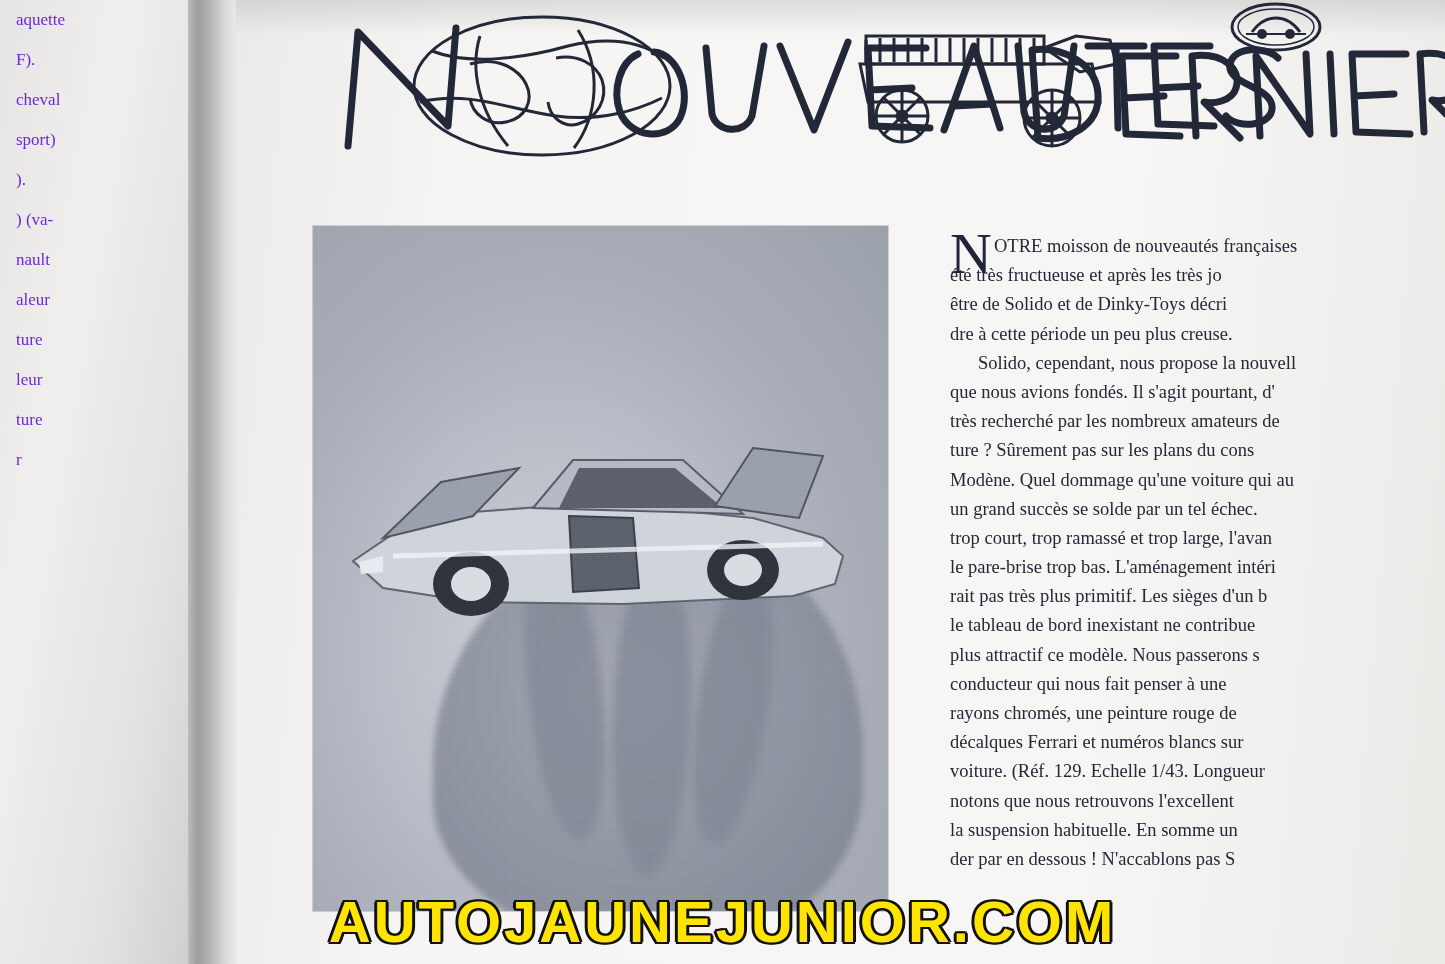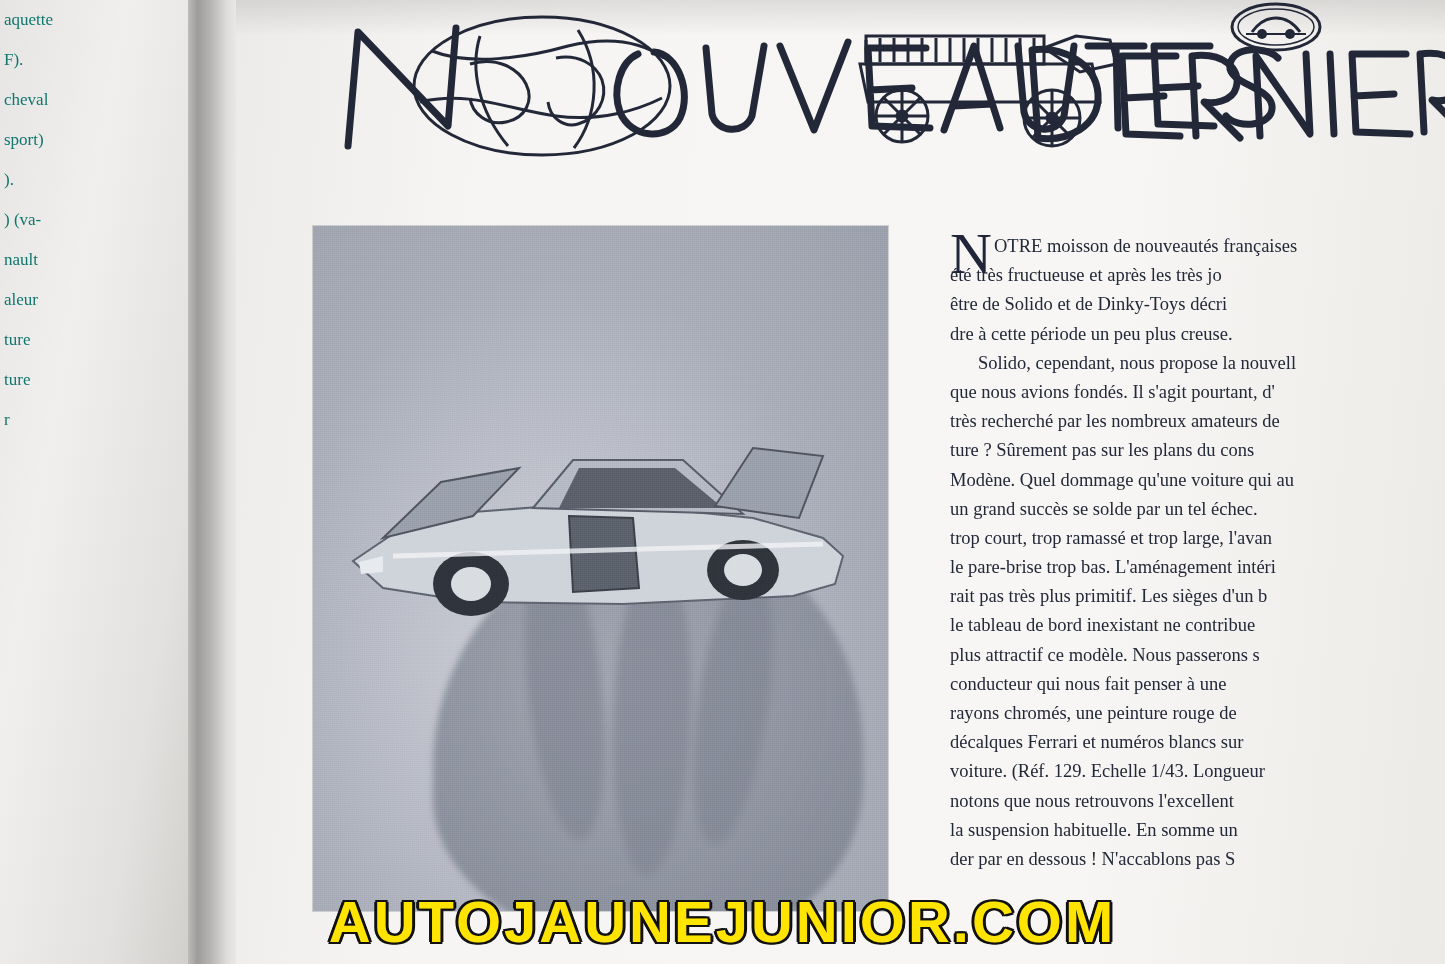--- a/index.html
+++ b/index.html
@@ -38,23 +38,23 @@
   .page-shadow-top {
     position: absolute;
     left: 236px; top: 0; width: 1209px; height: 36px;
     background: linear-gradient(180deg, rgba(120,120,120,0.20), rgba(120,120,120,0));
     pointer-events: none;
   }
 
   
   .left-col {
     position: absolute;
-    left: 0; top: 0;
+    left: 12px; top: 0;
     width: 186px;
-    color: #0f766e;
+    color: #6d28d9;
     font-size: 17px;
     line-height: 40px;
     font-family: "Liberation Serif", serif;
   }
   .left-col .lrow {
     white-space: nowrap;
     padding-left: 4px;
     overflow: hidden;
   }
 
@@ -176,20 +176,21 @@
     <div class="lrow">cheval</div>
     <div class="lrow">sport)</div>
     <div class="lrow"></div>
     <div class="lrow">).</div>
     <div class="lrow">) (va-</div>
     <div class="lrow">nault</div>
     <div class="lrow"></div>
     <div class="lrow">aleur</div>
     <div class="lrow">ture</div>
     <div class="lrow"></div>
+    <div class="lrow">leur</div>
     <div class="lrow">ture</div>
     <div class="lrow"></div>
     <div class="lrow"></div>
     <div class="lrow"></div>
     <div class="lrow">r</div>
   </div>
 
   <div class="banner">
     <svg width="1125" height="165" viewBox="0 0 1125 165" fill="none">
 

